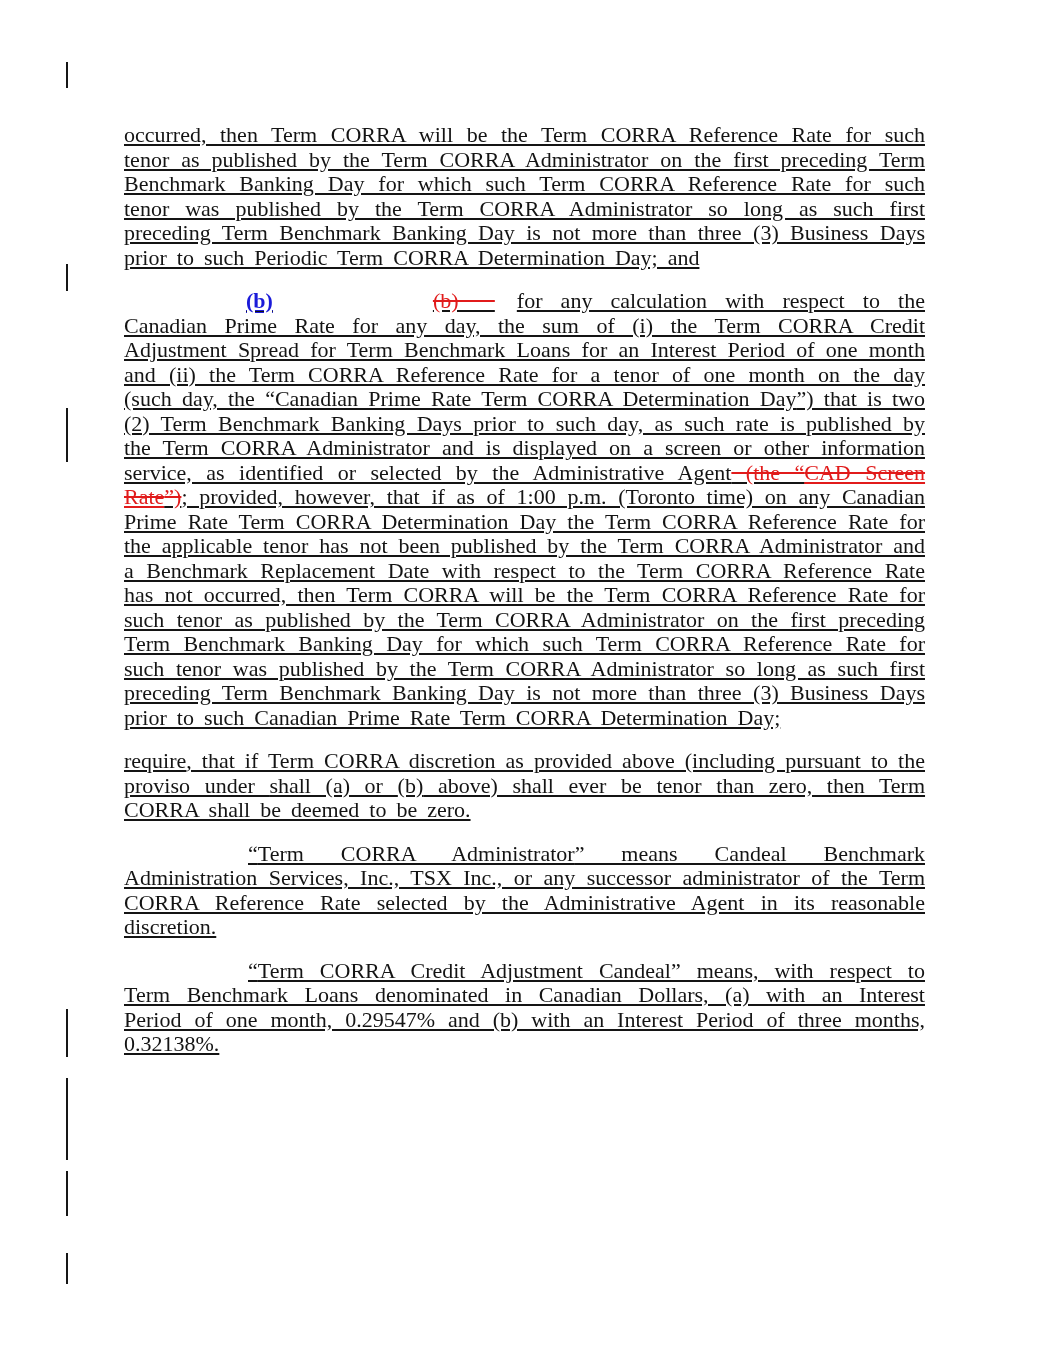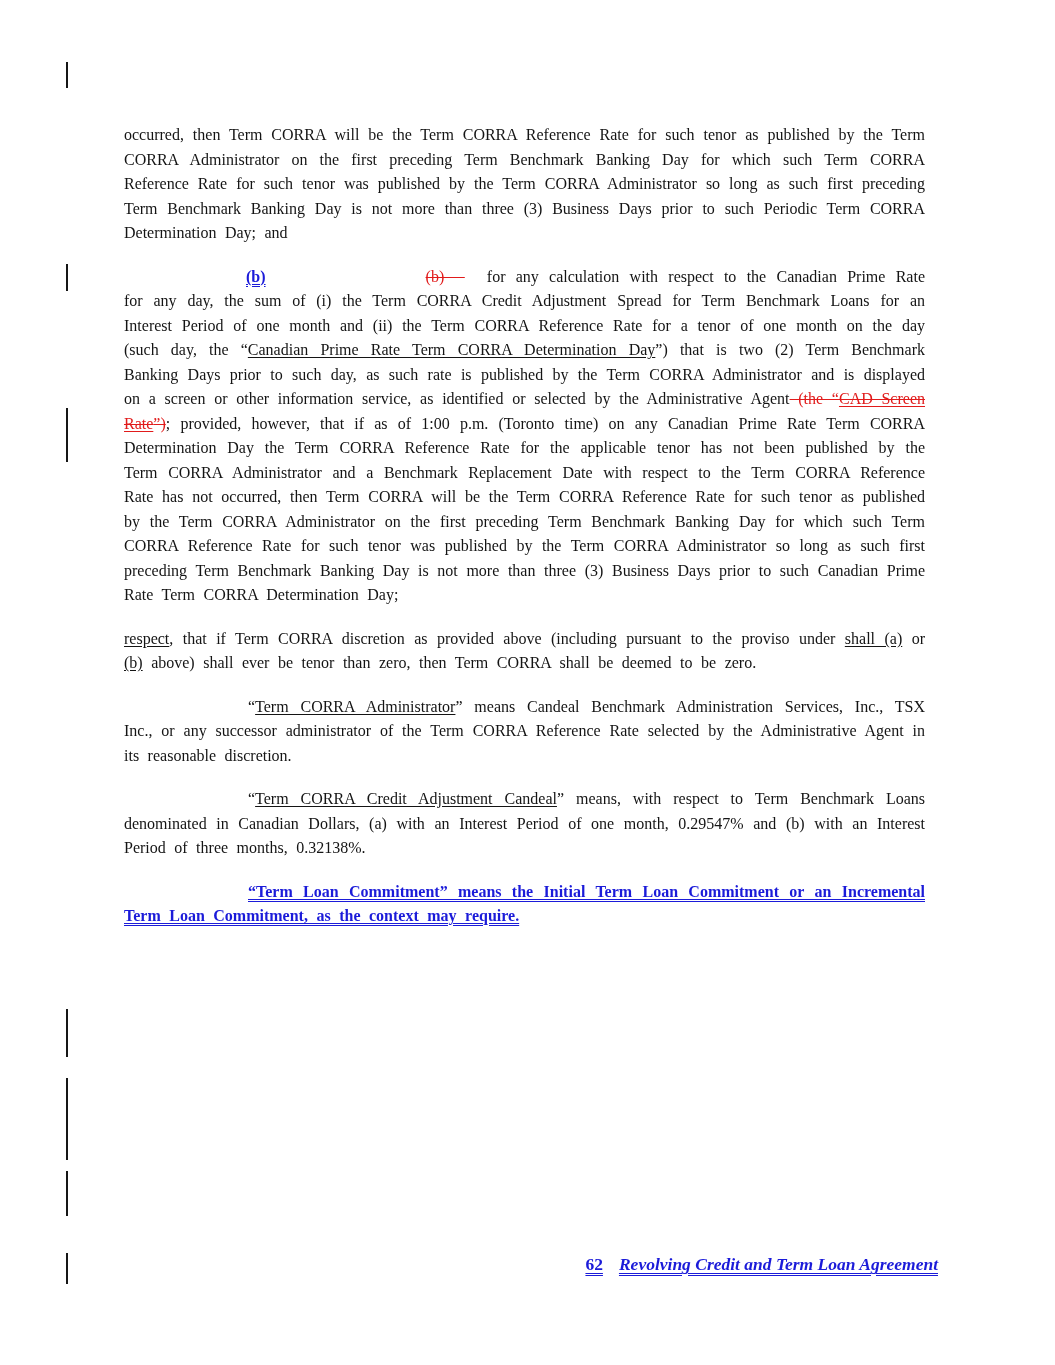--- a/index.html
+++ b/index.html
@@ -12,24 +12,25 @@
     overflow: hidden;
     font-family: "Liberation Serif", "DejaVu Serif", serif;
     color: var(--ink, #141414);
   }
 
   .content {
     position: absolute;
     left: 124px;
     top: 123px;
     width: 801px;
-    font-size: 16px;
+    font-size: 22px;
     line-height: 24.5px;
     text-align: justify;
     word-spacing: 4.5px;
+    text-decoration: underline;
   }
 
   .para { margin: 0 0 19px 0; }
   .ind-def { text-indent: 124px; }
   .ind-b   { text-indent: 122px; }
 
   
   .seg-u {
     text-decoration: underline;
     text-underline-offset: 2px;
@@ -100,23 +101,19 @@
       <div class="change-bar" style="top: 408px; height: 54px;"></div>
       <div class="change-bar" style="top: 1009px; height: 48px;"></div>
       <div class="change-bar" style="top: 1078px; height: 82px;"></div>
       <div class="change-bar" style="top: 1171px; height: 45px;"></div>
       <div class="change-bar" style="top: 1253px; height: 31px;"></div>
     </div>
 
   <div class="content">
     <p class="para"><span class="seg-plain">occurred, then Term CORRA will be the Term CORRA Reference Rate for such tenor as published by the Term CORRA Administrator on the first preceding Term Benchmark Banking Day for which such Term CORRA Reference Rate for such tenor was published by the Term CORRA Administrator so long as such first preceding Term Benchmark Banking Day is not more than three (3) Business Days prior to such Periodic Term CORRA Determination Day; and</span></p>
     <p class="para ind-b"><span class="seg-ins-label">(b)</span><span class="spacer" style="width: 160px;"></span><span class="seg-del">(b)&nbsp;&nbsp;</span><span class="spacer" style="width: 22px;"></span><span class="seg-plain">for any calculation with respect to the Canadian Prime Rate for any day, the sum of (i) the Term CORRA Credit Adjustment Spread for Term Benchmark Loans for an Interest Period of one month and (ii) the Term CORRA Reference Rate for a tenor of one month on the day (such day, the “</span><span class="seg-u">Canadian Prime Rate Term CORRA Determination Day</span><span class="seg-plain">”) that is two (2) Term Benchmark Banking Days prior to such day, as such rate is published by the Term CORRA Administrator and is displayed on a screen or other information service, as identified or selected by the Administrative Agent</span><span class="seg-del"> (the “</span><span class="seg-del-u">CAD Screen Rate</span><span class="seg-del">”)</span><span class="seg-plain">; provided, however, that if as of 1:00 p.m. (Toronto time) on any Canadian Prime Rate Term CORRA Determination Day the Term CORRA Reference Rate for the applicable tenor has not been published by the Term CORRA Administrator and a Benchmark Replacement Date with respect to the Term CORRA Reference Rate has not occurred, then Term CORRA will be the Term CORRA Reference Rate for such tenor as published by the Term CORRA Administrator on the first preceding Term Benchmark Banking Day for which such Term CORRA Reference Rate for such tenor was published by the Term CORRA Administrator so long as such first preceding Term Benchmark Banking Day is not more than three (3) Business Days prior to such Canadian Prime Rate Term CORRA Determination Day;</span></p>
-    <p class="para"><span class="seg-u">respect</span><span class="seg-plain">, that if Term CORRA discretion as provided above (including pursuant to the proviso under </span><span class="seg-u">shall (a)</span><span class="seg-plain"> or </span><span class="seg-u">(b)</span><span class="seg-plain"> above) shall ever be tenor than zero, then Term CORRA shall be deemed to be zero.</span></p>
+    <p class="para"><span class="seg-u">require</span><span class="seg-plain">, that if Term CORRA discretion as provided above (including pursuant to the proviso under </span><span class="seg-u">shall (a)</span><span class="seg-plain"> or </span><span class="seg-u">(b)</span><span class="seg-plain"> above) shall ever be tenor than zero, then Term CORRA shall be deemed to be zero.</span></p>
     <p class="para ind-def"><span class="seg-plain">“</span><span class="seg-u">Term CORRA Administrator</span><span class="seg-plain">” means Candeal Benchmark Administration Services, Inc., TSX Inc., or any successor administrator of the Term CORRA Reference Rate selected by the Administrative Agent in its reasonable discretion.</span></p>
     <p class="para ind-def"><span class="seg-plain">“</span><span class="seg-u">Term CORRA Credit Adjustment Candeal</span><span class="seg-plain">” means, with respect to Term Benchmark Loans denominated in Canadian Dollars, (a) with an Interest Period of one month, 0.29547% and (b) with an Interest Period of three months, 0.32138%.</span></p>
-    <p class="para ind-def"><span class="seg-ins">“Term Loan Commitment” means the Initial Term Loan Commitment or an Incremental Term Loan Commitment, as the context may require.</span></p>
   </div>
 
-  <div class="footer">
-    <span class="footer-num">62</span><span class="footer-title">Revolving Credit and Term Loan Agreement</span>
-  </div>
 
 </div>
 
 </body></html>

